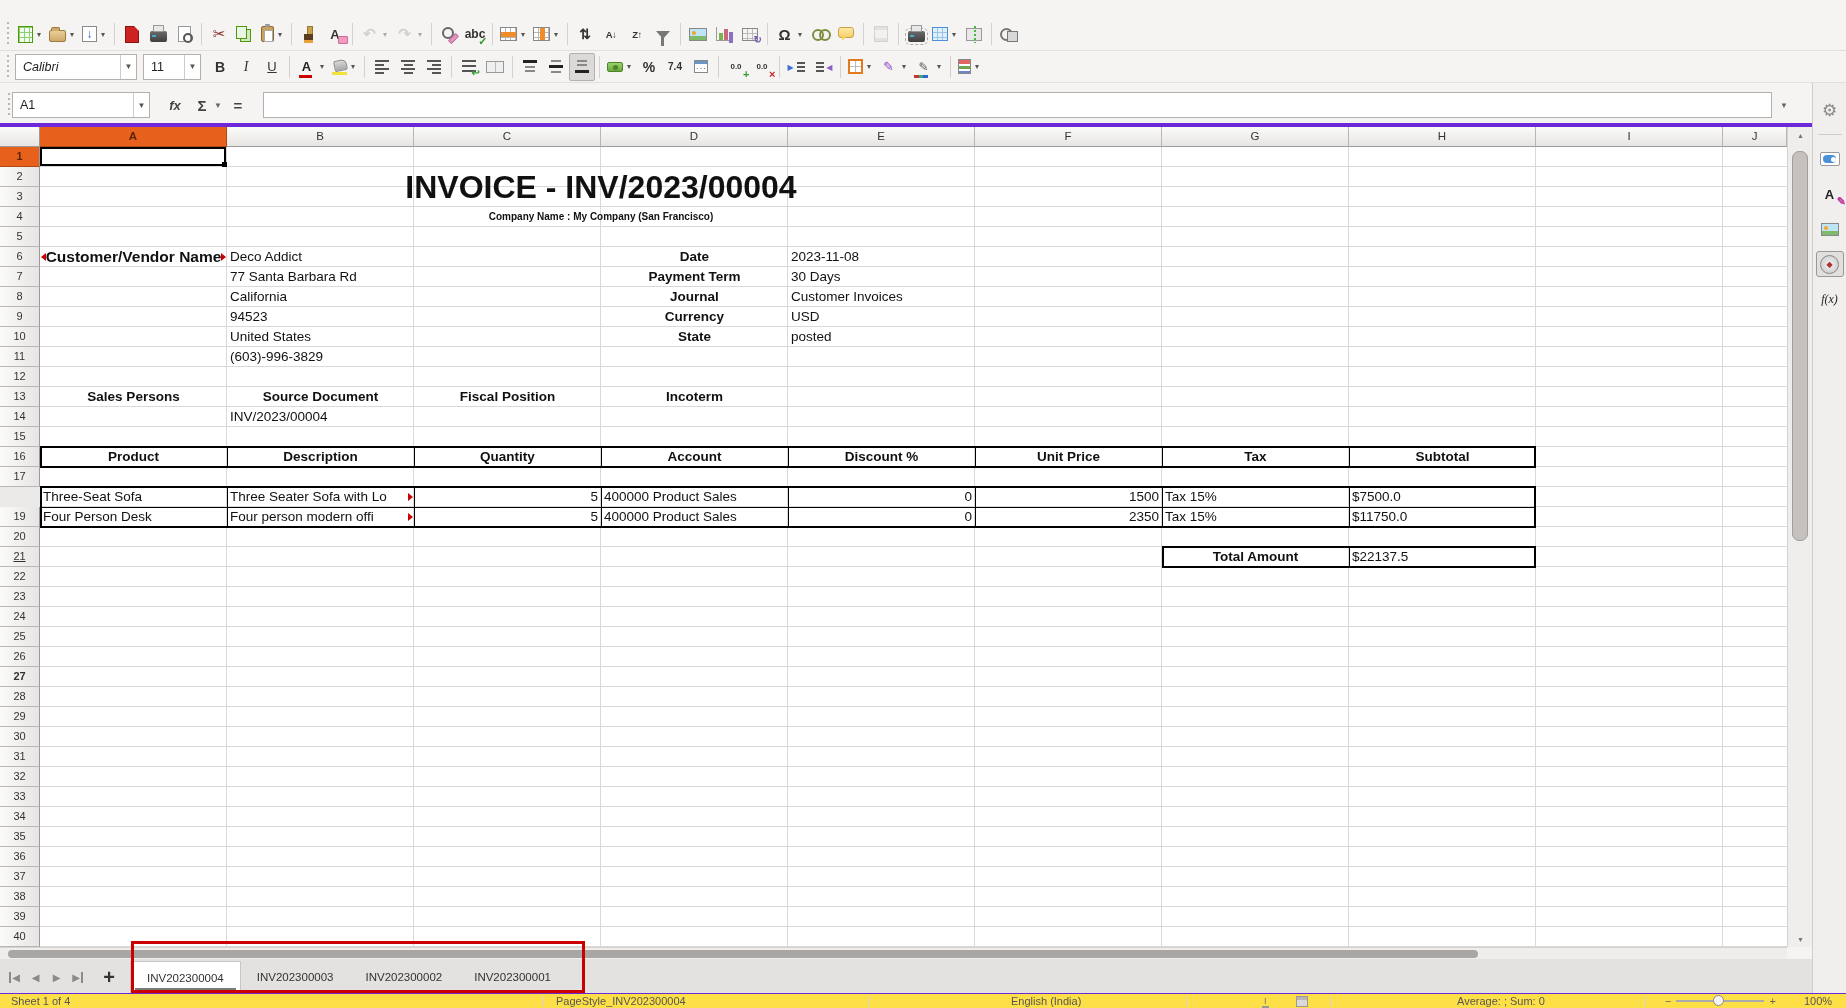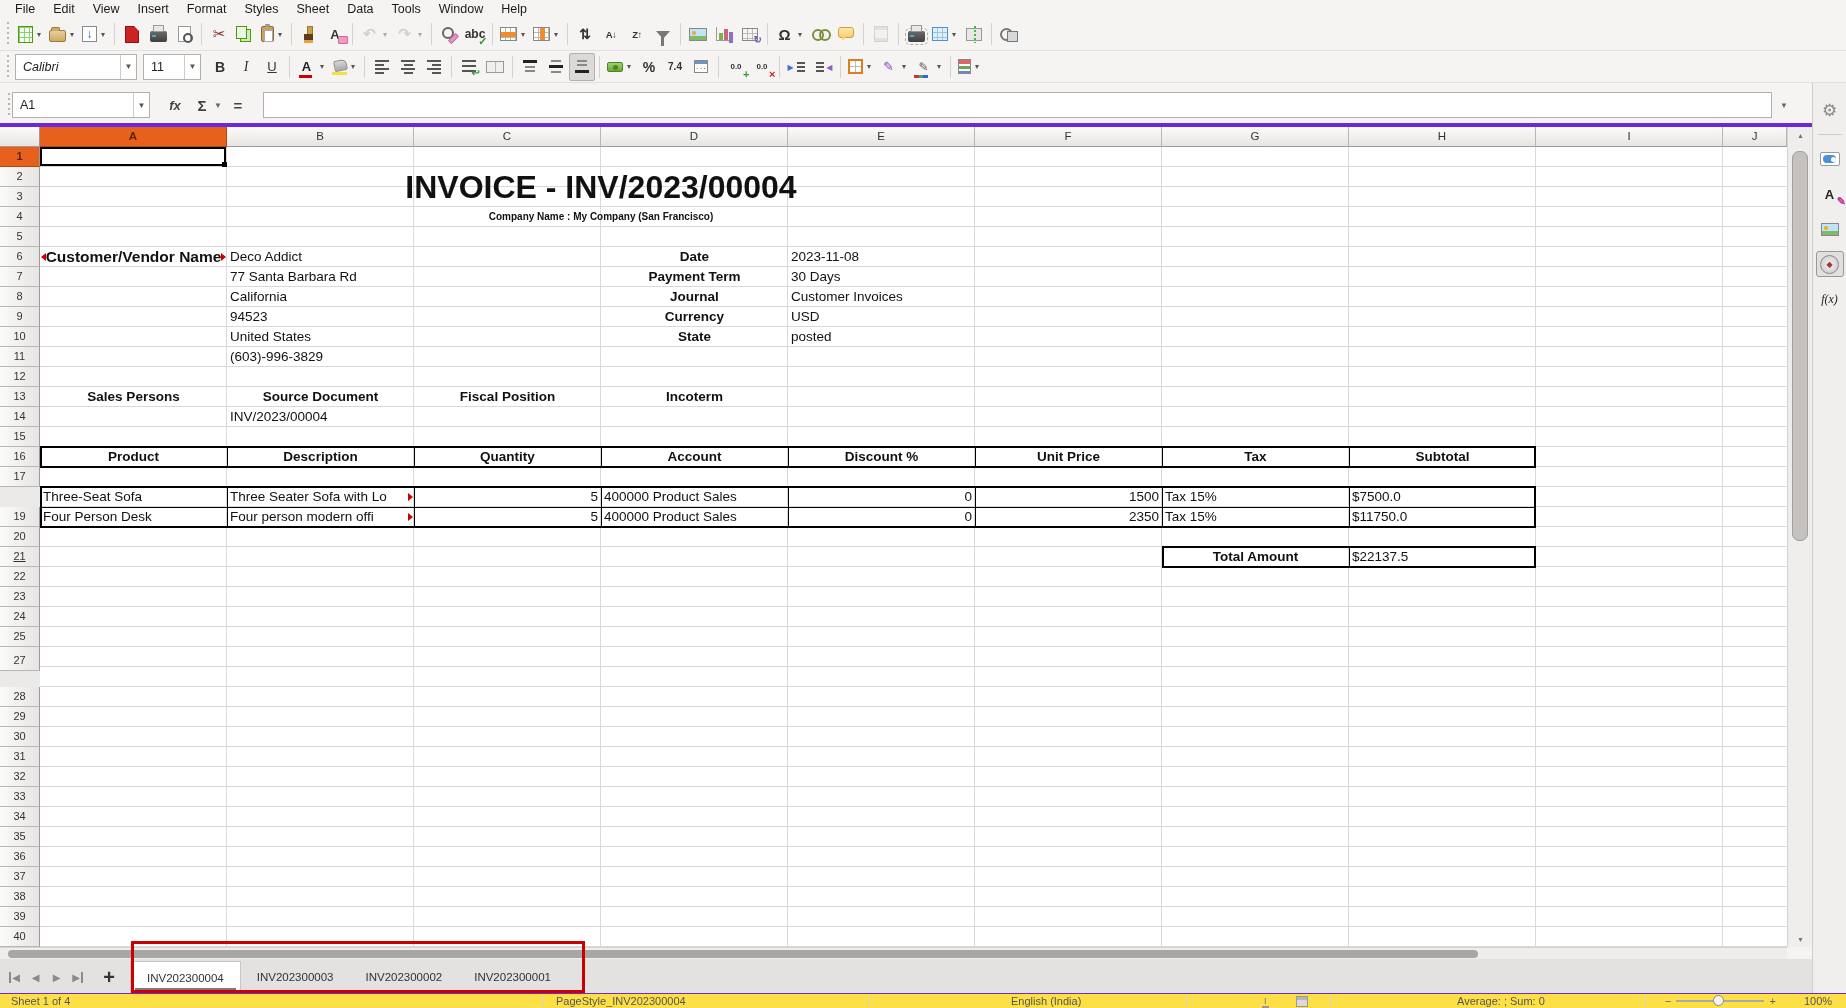--- a/index.html
+++ b/index.html
@@ -179,33 +179,20 @@
 .sh-navigator{width:19px;height:19px;border-radius:50%;background:radial-gradient(#f2f2f2,#c6c6c6);border:1px solid #888;display:flex;align-items:center;justify-content:center;color:#b03030;font-size:8px}
 .g-fx{font-style:italic;font-family:"Liberation Serif",serif;font-size:12px;color:#222}
 
 #annotation{position:absolute;left:131px;top:941px;width:454px;height:52px;border:3px solid #cc0000;pointer-events:none;z-index:50}
 </style>
 </head>
 <body>
 
 <div id="app">
 
-  <div id="menubar">
-      <div class="menu-item">File</div>
-      <div class="menu-item">Edit</div>
-      <div class="menu-item">View</div>
-      <div class="menu-item">Insert</div>
-      <div class="menu-item">Format</div>
-      <div class="menu-item">Styles</div>
-      <div class="menu-item">Sheet</div>
-      <div class="menu-item">Data</div>
-      <div class="menu-item">Tools</div>
-      <div class="menu-item">Window</div>
-      <div class="menu-item">Help</div>
-    </div>
 
   <div id="tb-std">
     <div class="grip"></div>
   <div class="tbtn">
         <div class="ticon sh-doc"></div>
         <div class="dd">▾</div>
       </div>
       <div class="tbtn">
         <div class="ticon sh-folder"></div>
         <div class="dd">▾</div>
@@ -476,21 +463,21 @@
       <div class="rowcell" style="top: 320px;">17</div>
       <div class="rowcell" style="top: 340px; margin-top: 22px;">18</div>
       <div class="rowcell" style="top: 360px;">19</div>
       <div class="rowcell" style="top: 380px;">20</div>
       <div class="rowcell" style="top: 400px; text-decoration: underline;">21</div>
       <div class="rowcell" style="top: 420px;">22</div>
       <div class="rowcell" style="top: 440px;">23</div>
       <div class="rowcell" style="top: 460px;">24</div>
       <div class="rowcell" style="top: 480px;">25</div>
       <div class="rowcell" style="top: 500px;">26</div>
-      <div class="rowcell" style="top: 504px;">27</div>
+      <div class="rowcell" style="top: 520px; font-weight: bold;">27</div>
       <div class="rowcell" style="top: 540px;">28</div>
       <div class="rowcell" style="top: 560px;">29</div>
       <div class="rowcell" style="top: 580px;">30</div>
       <div class="rowcell" style="top: 600px;">31</div>
       <div class="rowcell" style="top: 620px;">32</div>
       <div class="rowcell" style="top: 640px;">33</div>
       <div class="rowcell" style="top: 660px;">34</div>
       <div class="rowcell" style="top: 680px;">35</div>
       <div class="rowcell" style="top: 700px;">36</div>
       <div class="rowcell" style="top: 720px;">37</div>

